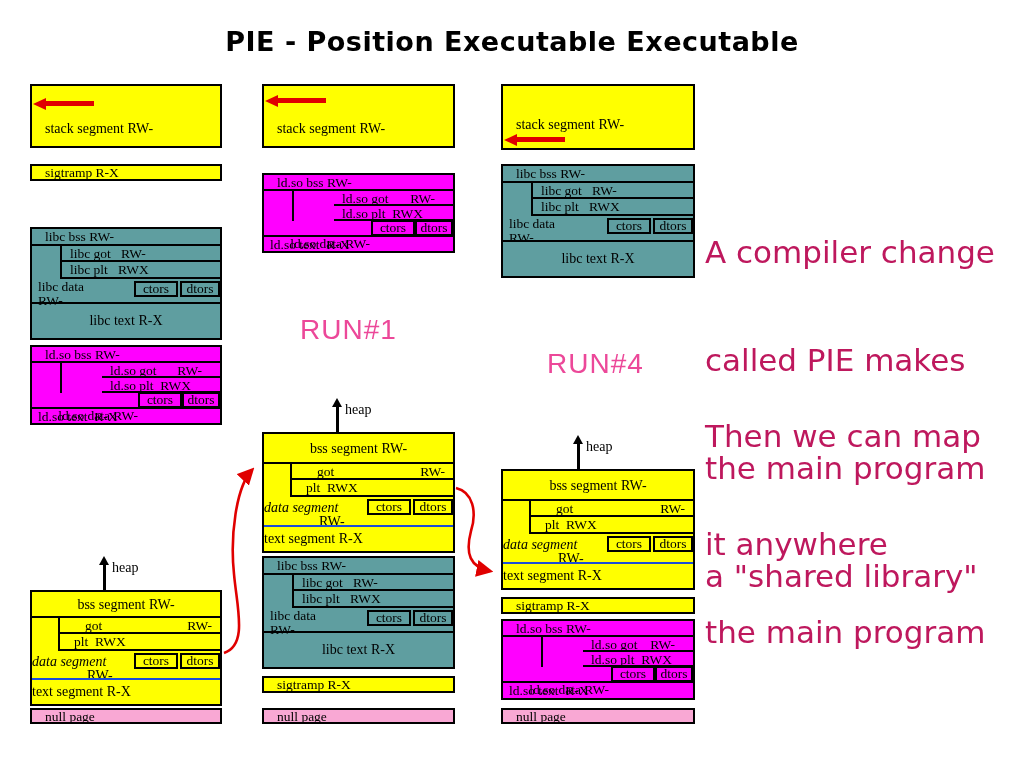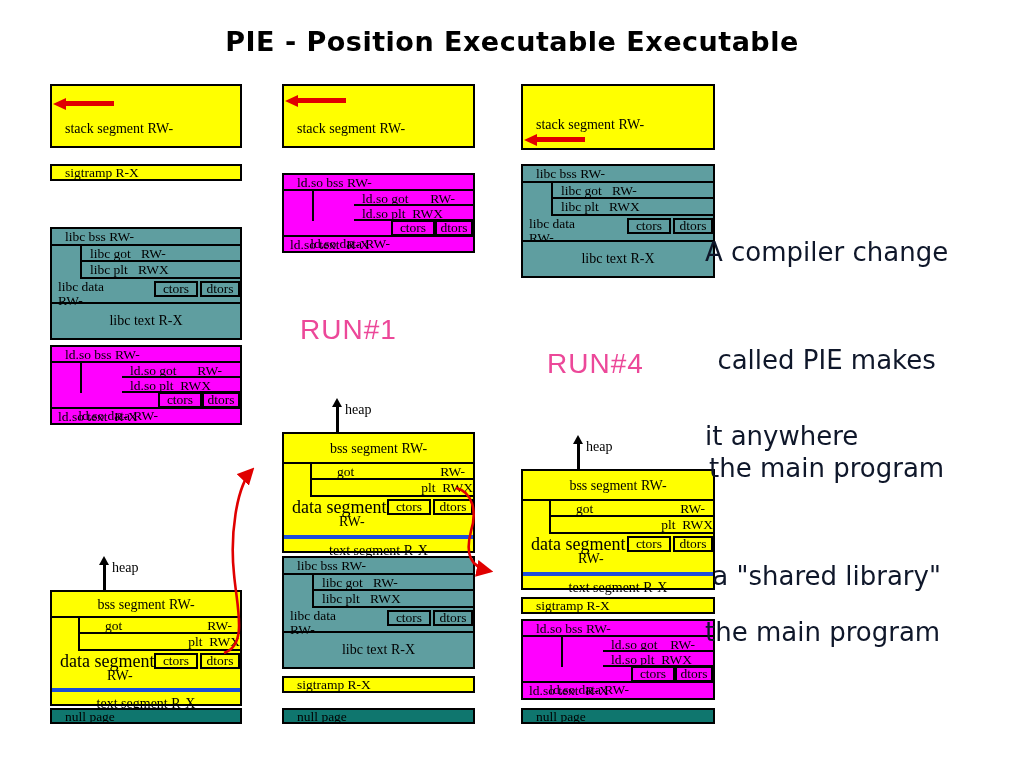--- a/index.html
+++ b/index.html
@@ -1,22 +1,22 @@
 <!DOCTYPE html>
 <html><head>
 <meta charset="utf-8">
 <style>
   html,body{margin:0;padding:0;background:#fff;}
   .canvas{position:relative;width:1024px;height:768px;background:#ffffff;overflow:hidden;
           font-family:"Liberation Serif", serif;}
-  .box{position:absolute;border:2px solid #000;box-sizing:border-box;margin-left:20px;}
+  .box{position:absolute;border:2px solid #000;box-sizing:border-box;}
   .yellow{background:#ffff00;}
   .teal{background:#5f9ea0;}
   .mag{background:#ff00ff;}
-  .whitebg{background:#0f766e;}
+  .whitebg{background:#f9a8d4;}
   .sr{font-size:13.5px;line-height:15px;white-space:pre;color:#000;box-sizing:border-box;}
 
   .page-title{position:absolute;left:0;right:0;top:26px;text-align:center;
     font-family:"DejaVu Sans", sans-serif;font-weight:bold;font-size:27px;color:#000;letter-spacing:0.5px;}
 
   
   .stack-label{position:absolute;left:13px;font-size:14px;}
   .red-arrow{position:absolute;display:flex;align-items:center;height:13px;}
   .red-arrow .head{width:0;height:0;border-top:6px solid transparent;border-bottom:6px solid transparent;border-right:13px solid #e00000;}
   .red-arrow .shaft{width:48px;height:5px;background:#e00000;}
@@ -49,42 +49,42 @@
   .ldso-block .drow .ctors{top:-1px;right:38px;width:44px;height:16px;}
   .ldso-block .drow .dtors{top:-1px;right:0;width:38px;height:16px;}
   .ldso-block .trowb{height:16px;padding-left:6px;}
 
   
   .main-block .row-bss{height:26px;border-bottom:2px solid #000;text-align:center;line-height:25px;font-size:14px;}
   .main-block .inner{display:flex;height:33px;}
   .main-block .spacer{width:28px;border-right:2px solid #000;box-sizing:border-box;}
   .main-block .gp{flex:1;border-bottom:2px solid #000;box-sizing:border-box;}
   .main-block .got{height:16px;border-bottom:2px solid #000;display:flex;justify-content:space-between;padding:0 8px 2px 25px;}
-  .main-block .plt{height:15px;padding-left:20px;text-align:right;}
+  .main-block .plt{height:15px;padding-left:14px;}
   .main-block .ctors{top:61px;right:42px;width:44px;height:16px;}
   .main-block .dtors{top:61px;right:0;width:40px;height:16px;}
-  .main-block .d1{position:absolute;left:8px;top:62px;font-size:18px;}
+  .main-block .d1{position:absolute;left:0;top:62px;font-size:14px;font-style:italic;}
   .main-block .d2{position:absolute;left:55px;top:76px;font-size:14px;}
-  .main-block .trow{position:absolute;left:0;right:0;bottom:0;height:16px;border-top:4px solid #1d4ed8;
-                    text-align:center;line-height:23px;font-size:14px;}
+  .main-block .trow{position:absolute;left:0;right:0;bottom:0;height:26px;border-top:2px solid #1d4ed8;
+                    line-height:23px;font-size:14px;}
 
   .cbox{position:absolute;border:2px solid #000;text-align:center;font-size:13.5px;line-height:12px;box-sizing:border-box;}
 
   
   .heap-arrow{position:absolute;width:0;}
   .heap-arrow .tri{position:absolute;left:-5px;top:0;width:0;height:0;
       border-left:5px solid transparent;border-right:5px solid transparent;border-bottom:9px solid #000;}
   .heap-arrow .line{position:absolute;left:-1.5px;top:8px;bottom:0;width:3px;background:#000;}
   .heap-label{position:absolute;font-size:14px;}
 
   
   .blue-caption{position:absolute;color:#ec4899;font-family:"Liberation Sans", sans-serif;
       font-size:28px;letter-spacing:1px;}
-  .annotation{position:absolute;color:#0f172a;font-family:"DejaVu Sans", sans-serif;
-      font-size:26px;line-height:36px;white-space:pre;text-align:center;}
+  .annotation{position:absolute;color:#be185d;font-family:"DejaVu Sans", sans-serif;
+      font-size:31px;line-height:36px;white-space:pre;}
 
   .arrow-svg{position:absolute;left:0;top:0;z-index:6;pointer-events:none;}
 </style>
 </head>
 <body>
 
 <div class="canvas">
 
   <div class="page-title">PIE - Position Executable Executable</div>
 
@@ -294,20 +294,21 @@
 
   <div class="box whitebg sr thinrow" style="left:501px;top:708px;width:194px;height:16px">null page</div>
 
   <div class="annotation" style="left:705px;top:162px">
     <div>A compiler change</div>
     <div>called PIE makes</div>
     <div>the main program</div>
     <div>a "shared library"</div>
   </div>
   <div class="annotation" style="left:705px;top:346px">
+    <div>Then we can map</div>
     <div>it anywhere</div>
   </div>
   <div class="annotation" style="left:705px;top:542px">
     <div>the main program</div>
     
   </div>
 
   <svg class="arrow-svg" width="1024" height="768" viewBox="0 0 1024 768">
     <defs>
       <marker id="arr" viewBox="0 0 10 10" refX="8" refY="5" markerWidth="6.5" markerHeight="6.5" orient="auto">

